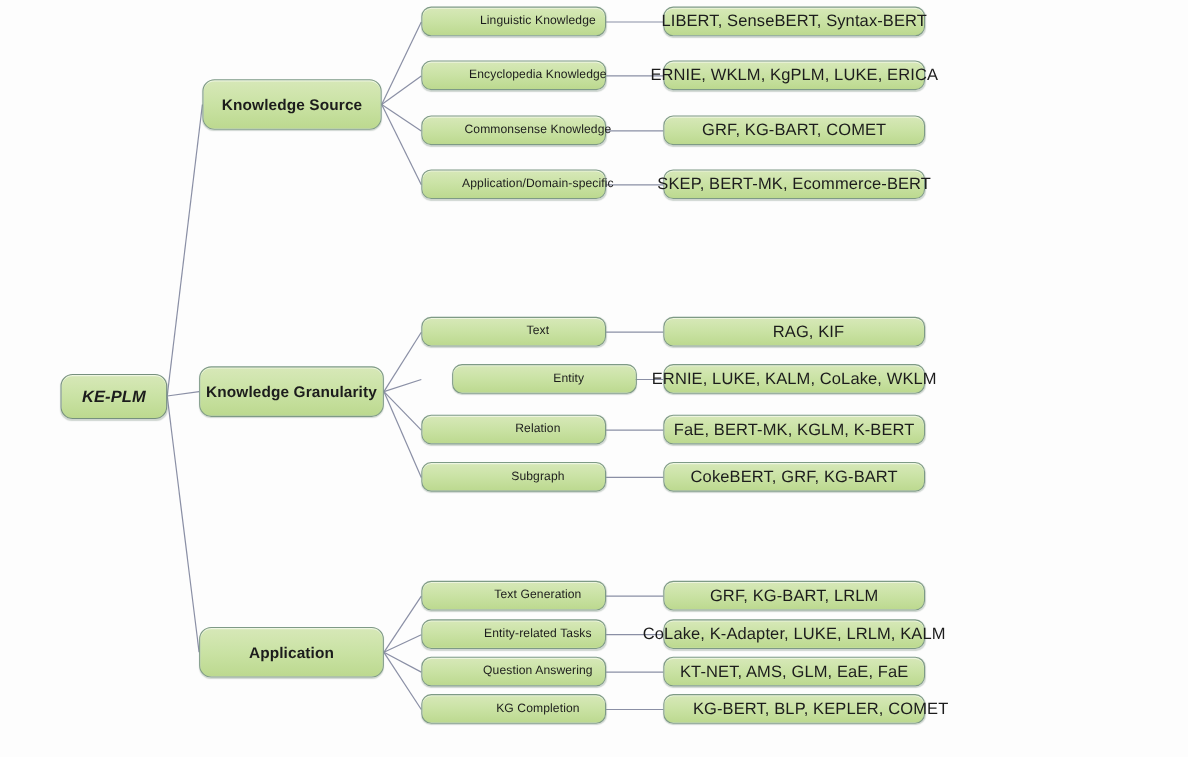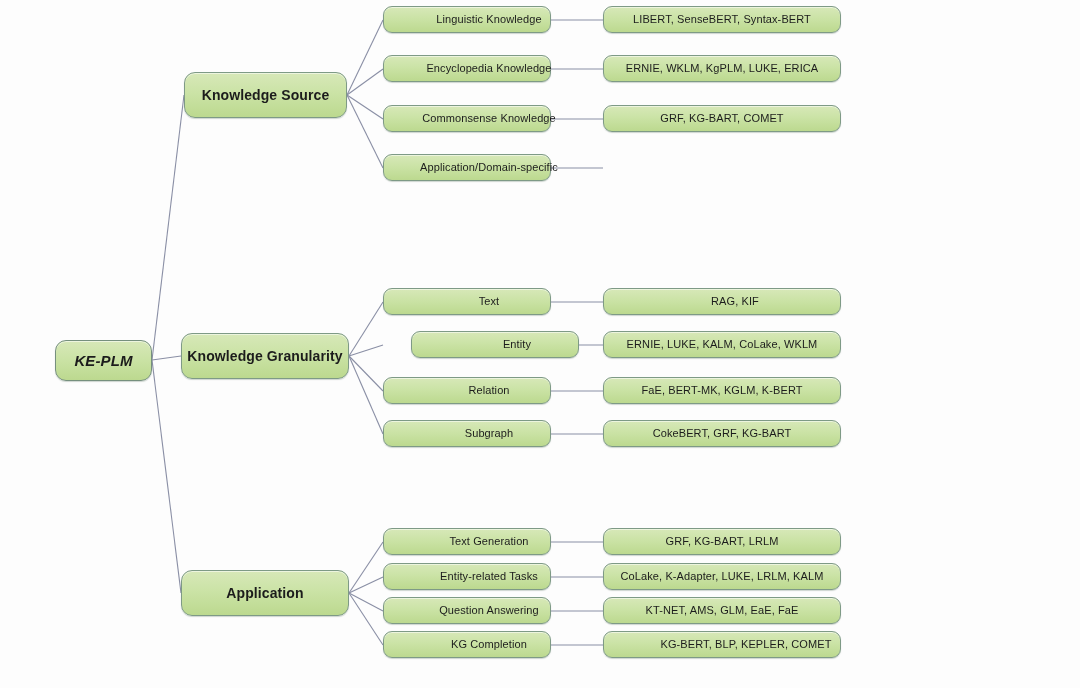--- a/index.html
+++ b/index.html
@@ -43,21 +43,21 @@
   .node.level1{
     font-size:14px;
     font-weight:bold;
     border-radius:11px;
   }
   .node.level2{
     font-size:11px;
     padding-left:44px;
   }
   .node.level3{
-    font-size:11px;
+    font-size:15px;
   }
 </style>
 </head>
 <body>
 
 <div id="canvas">
 
   <svg id="edges" viewBox="0 0 1080 688" xmlns="http://www.w3.org/2000/svg">
     <g fill="none" stroke="#8a8fa5" stroke-width="1.1">
 
@@ -128,20 +128,23 @@
 
   <div class="node level3" style="left:603px;top:6px;width:238px;height:27px;">
     <span>LIBERT, SenseBERT, Syntax-BERT</span>
   </div>
   <div class="node level3" style="left:603px;top:55px;width:238px;height:27px;">
     <span>ERNIE, WKLM, KgPLM, LUKE, ERICA</span>
   </div>
   <div class="node level3" style="left:603px;top:105px;width:238px;height:27px;">
     <span>GRF, KG-BART, COMET</span>
   </div>
+  <div class="node level3" style="left:603px;top:154px;width:238px;height:27px;">
+    <span>SKEP, BERT-MK, Ecommerce-BERT</span>
+  </div>
 
   <div class="node level2" style="left:383px;top:288px;width:168px;height:27px;">
     <span>Text</span>
   </div>
   <div class="node level2" style="left:383px;top:331px;width:168px;height:27px;margin-left:28px;">
     <span>Entity</span>
   </div>
   <div class="node level2" style="left:383px;top:377px;width:168px;height:27px;">
     <span>Relation</span>
   </div>

